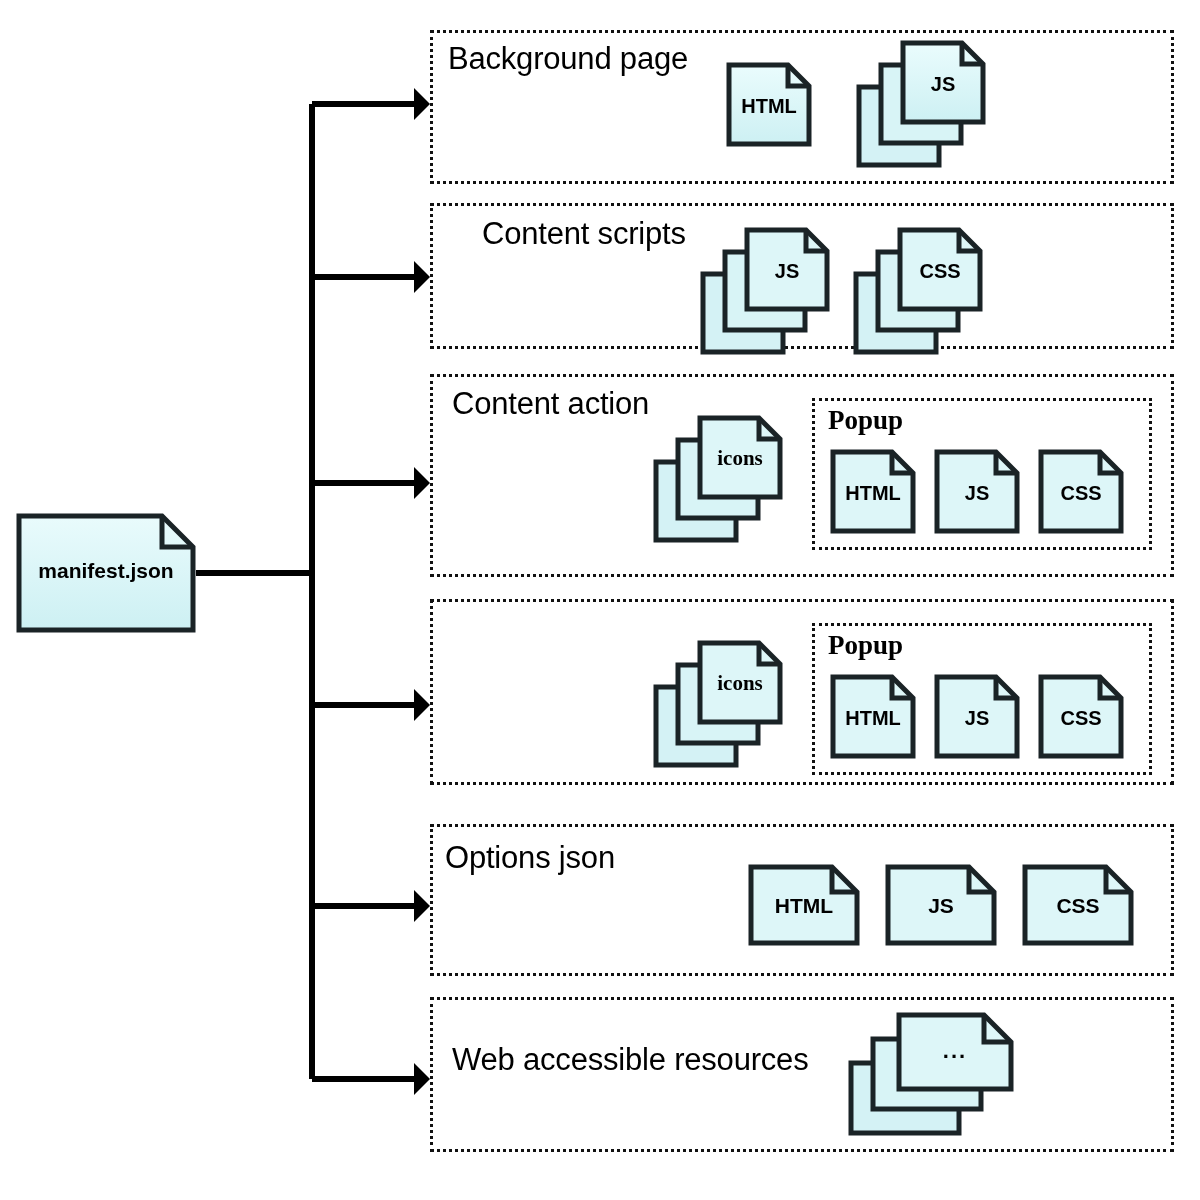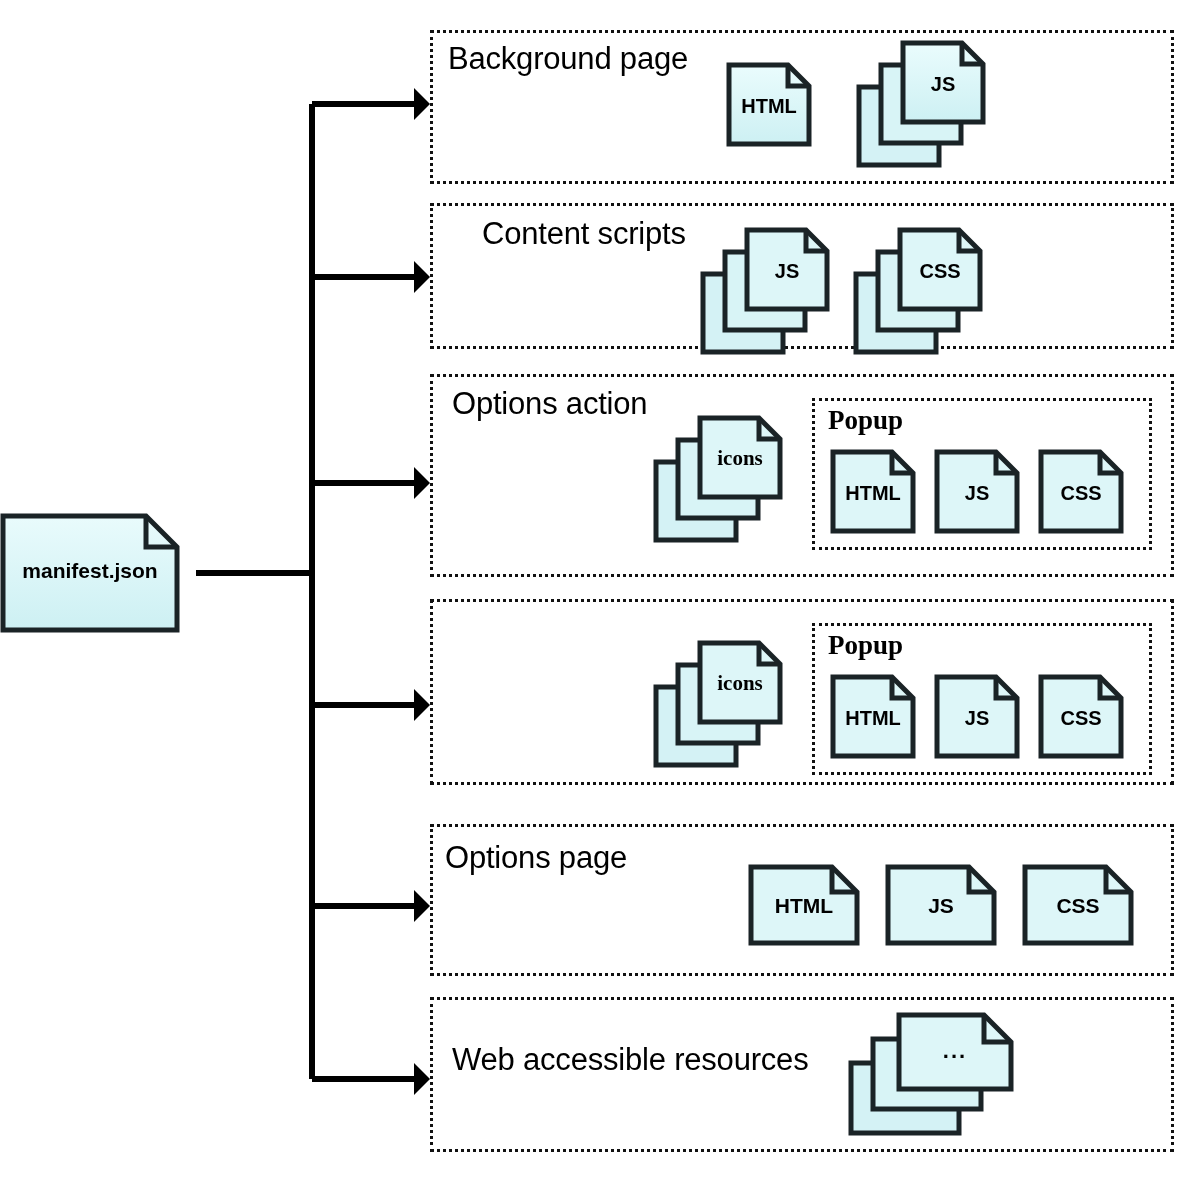--- a/index.html
+++ b/index.html
@@ -82,21 +82,21 @@
     <g fill="#000000">
       <polygon points="414,88 414,120 430,104"></polygon>
       <polygon points="414,261 414,293 430,277"></polygon>
       <polygon points="414,467 414,499 430,483"></polygon>
       <polygon points="414,689 414,721 430,705"></polygon>
       <polygon points="414,890 414,922 430,906"></polygon>
       <polygon points="414,1063 414,1095 430,1079"></polygon>
     </g>
   </svg>
 
-  <div class="doc" style="left:0; top:513px; width:180px; height:92px;">
+  <div class="doc" style="left:16px; top:513px; width:180px; height:92px;">
     <svg width="180" height="120" viewBox="0 0 180 120">
       <defs>
         <linearGradient id="gmanifest" x1="0" y1="0" x2="0" y2="1">
           <stop offset="0" stop-color="#e9fbfc"></stop>
           <stop offset="1" stop-color="#cdf0f3"></stop>
         </linearGradient>
       </defs>
       <path d="M3,3 L146,3 L177,34 L177,117 L3,117 Z" fill="url(#gmanifest)" stroke="#1a2326" stroke-width="5" stroke-linejoin="miter"></path>
       <path d="M146,3 L146,34 L177,34" fill="none" stroke="#1a2326" stroke-width="5" stroke-linejoin="miter"></path>
     </svg>
@@ -183,21 +183,21 @@
     <div class="doc" style="left:44px; top:0;">
       <svg width="86" height="85" viewBox="0 0 86 85">
         <path d="M3,3 L62,3 L83,24 L83,82 L3,82 Z" fill="#ddf6f8" stroke="#1a2326" stroke-width="5" stroke-linejoin="miter"></path>
         <path d="M62,3 L62,24 L83,24" fill="none" stroke="#1a2326" stroke-width="5" stroke-linejoin="miter"></path>
       </svg>
       <div class="doc-label" style="top:33px; font-size:20px;">CSS</div>
     </div>
   </div>
 
   <div class="section-box" style="left:430px; top:374px; width:744px; height:203px;"></div>
-  <div class="section-title" style="left:452px; top:386px;">Options action</div>
+  <div class="section-title" style="left:452px; top:386px;">Content action</div>
 
   <div style="position:absolute; left:653px; top:415px; width:130px; height:128px;">
     <div class="sheet" style="left:0; top:44px;">
       <svg width="86" height="84" viewBox="0 0 86 84">
           <rect x="3" y="3" width="80" height="78" fill="#d4f2f5" stroke="#1a2326" stroke-width="5"></rect>
         </svg>
     </div>
     <div class="sheet" style="left:22px; top:22px;">
       <svg width="86" height="84" viewBox="0 0 86 84">
           <rect x="3" y="3" width="80" height="78" fill="#d8f4f6" stroke="#1a2326" stroke-width="5"></rect>
@@ -278,21 +278,21 @@
   </div>
   <div class="doc" style="left:1038px; top:674px; width:86px; height:85px;">
     <svg width="86" height="85" viewBox="0 0 86 85">
       <path d="M3,3 L62,3 L83,24 L83,82 L3,82 Z" fill="#ddf6f8" stroke="#1a2326" stroke-width="5" stroke-linejoin="miter"></path>
       <path d="M62,3 L62,24 L83,24" fill="none" stroke="#1a2326" stroke-width="5" stroke-linejoin="miter"></path>
     </svg>
     <div class="doc-label" style="top:33px; font-size:20px;">CSS</div>
   </div>
 
   <div class="section-box" style="left:430px; top:824px; width:744px; height:152px;"></div>
-  <div class="section-title" style="left:445px; top:840px;">Options page</div>
+  <div class="section-title" style="left:445px; top:840px;">Options json</div>
 
   <div class="doc" style="left:748px; top:864px; width:112px; height:82px;">
     <svg width="112" height="82" viewBox="0 0 112 82">
       <path d="M3,3 L84,3 L109,28 L109,79 L3,79 Z" fill="#ddf6f8" stroke="#1a2326" stroke-width="5" stroke-linejoin="miter"></path>
       <path d="M84,3 L84,28 L109,28" fill="none" stroke="#1a2326" stroke-width="5" stroke-linejoin="miter"></path>
     </svg>
     <div class="doc-label" style="top:30px; font-size:21px;">HTML</div>
   </div>
   <div class="doc" style="left:885px; top:864px; width:112px; height:82px;">
     <svg width="112" height="82" viewBox="0 0 112 82">

